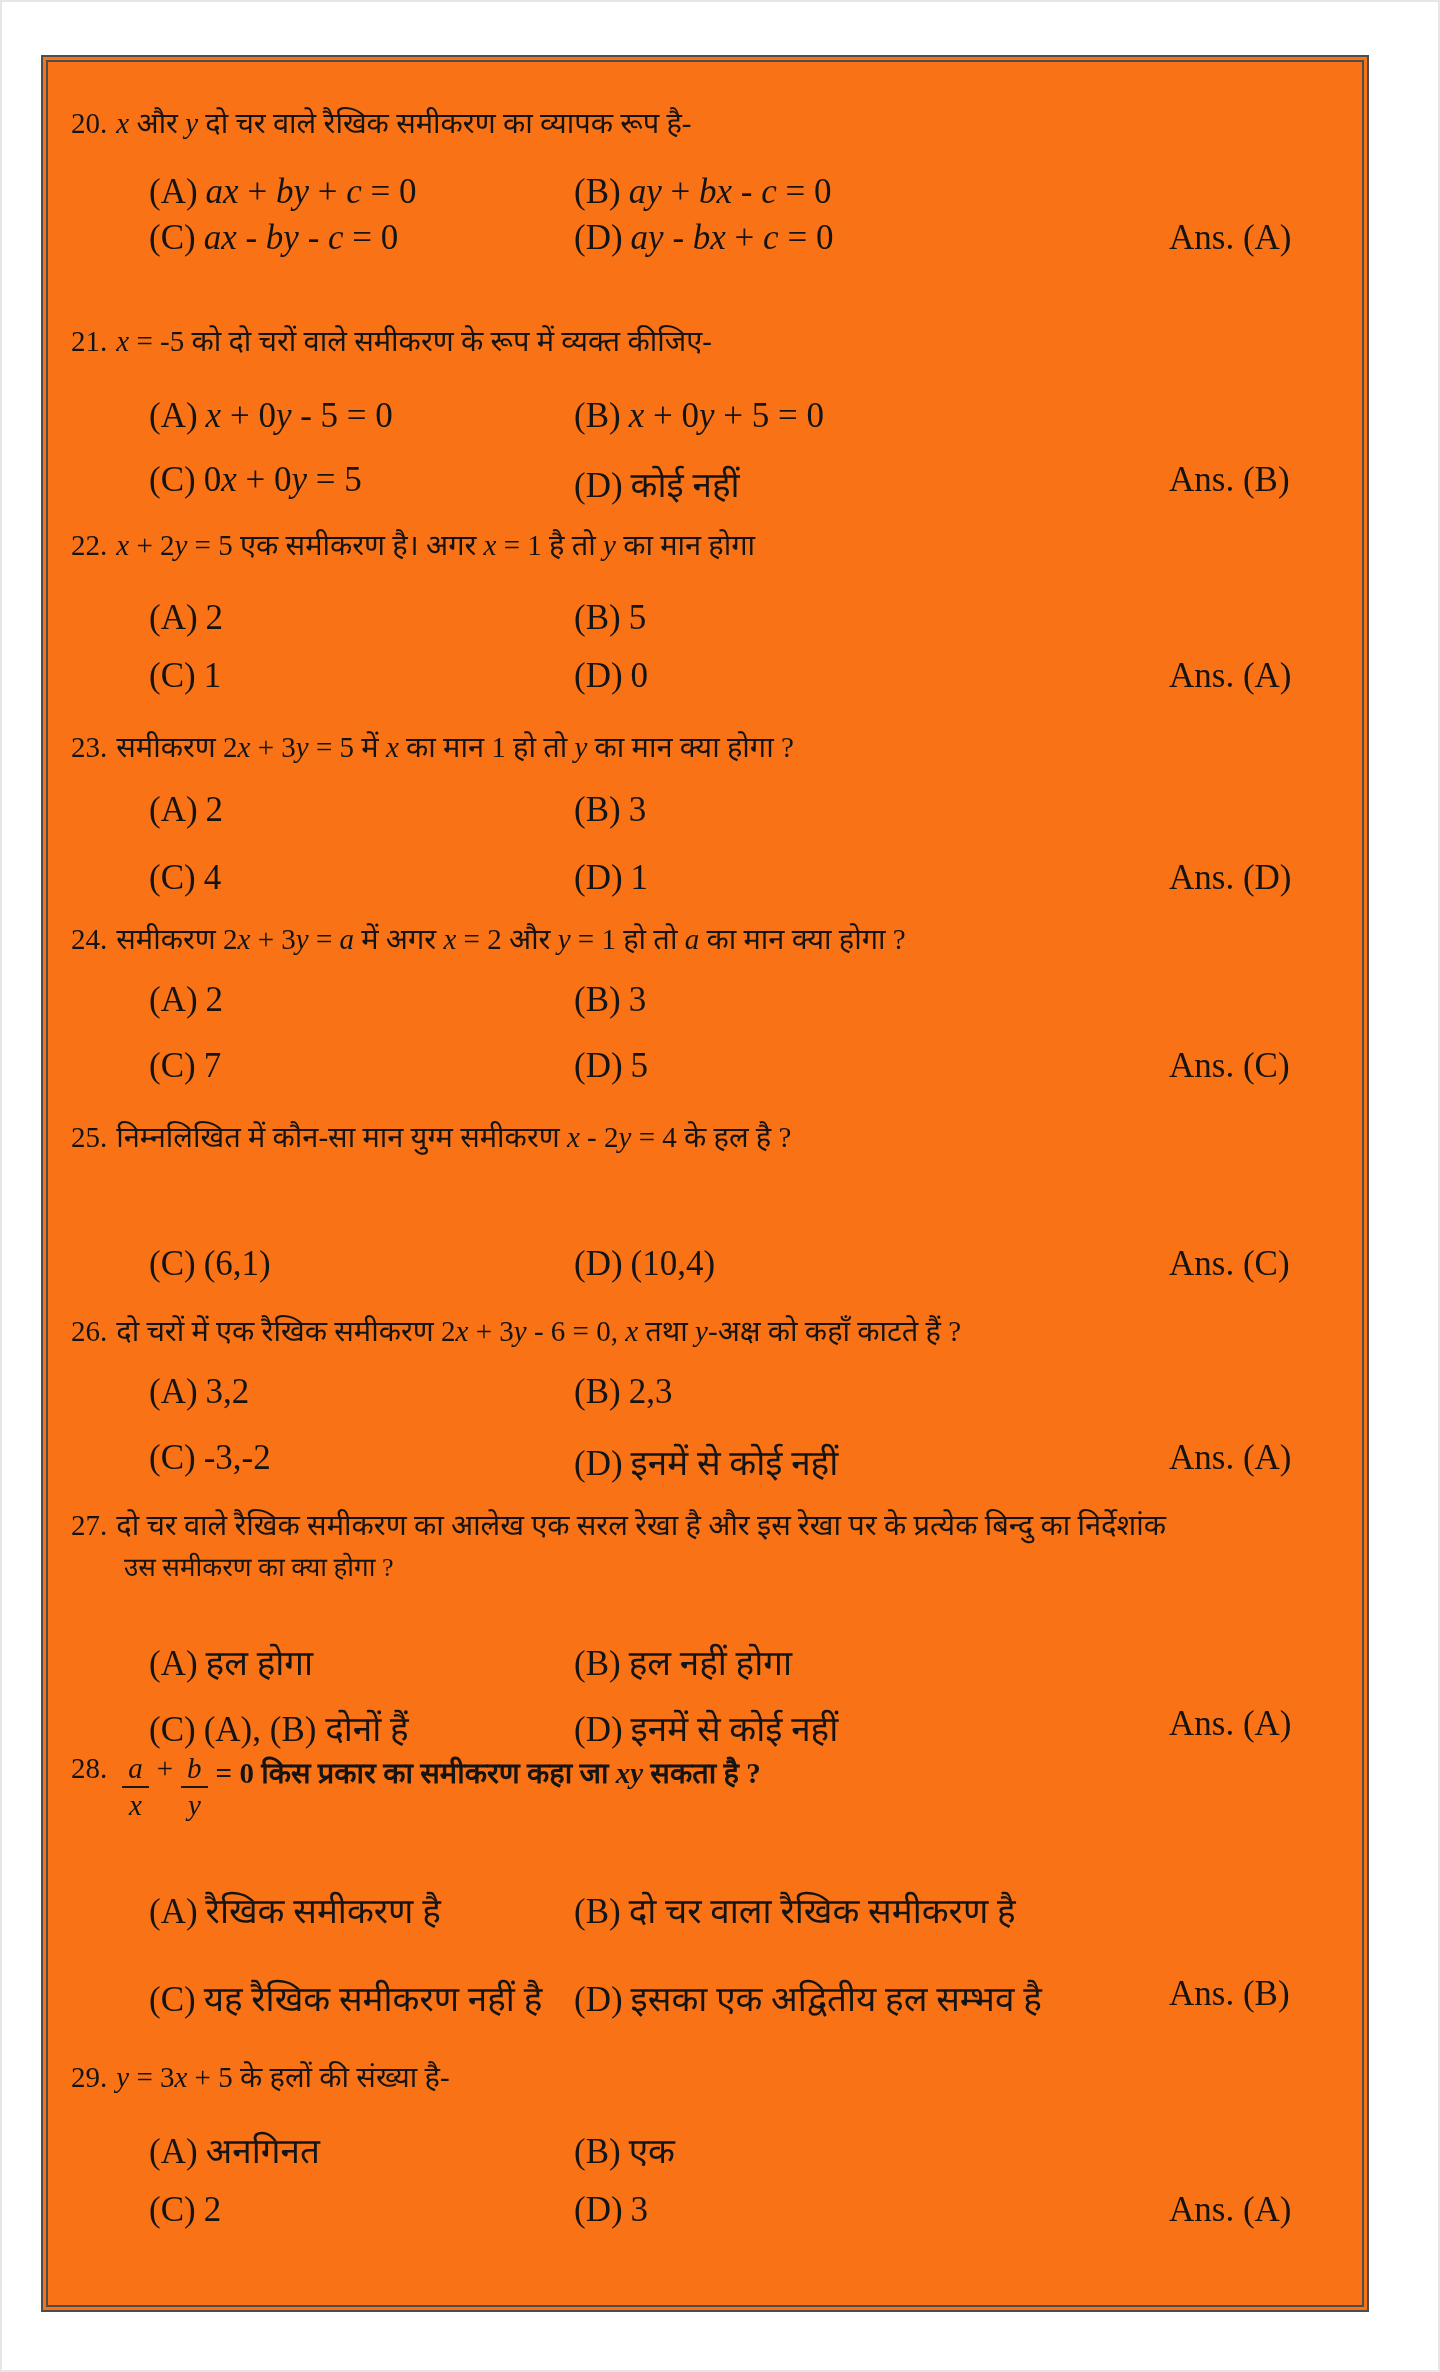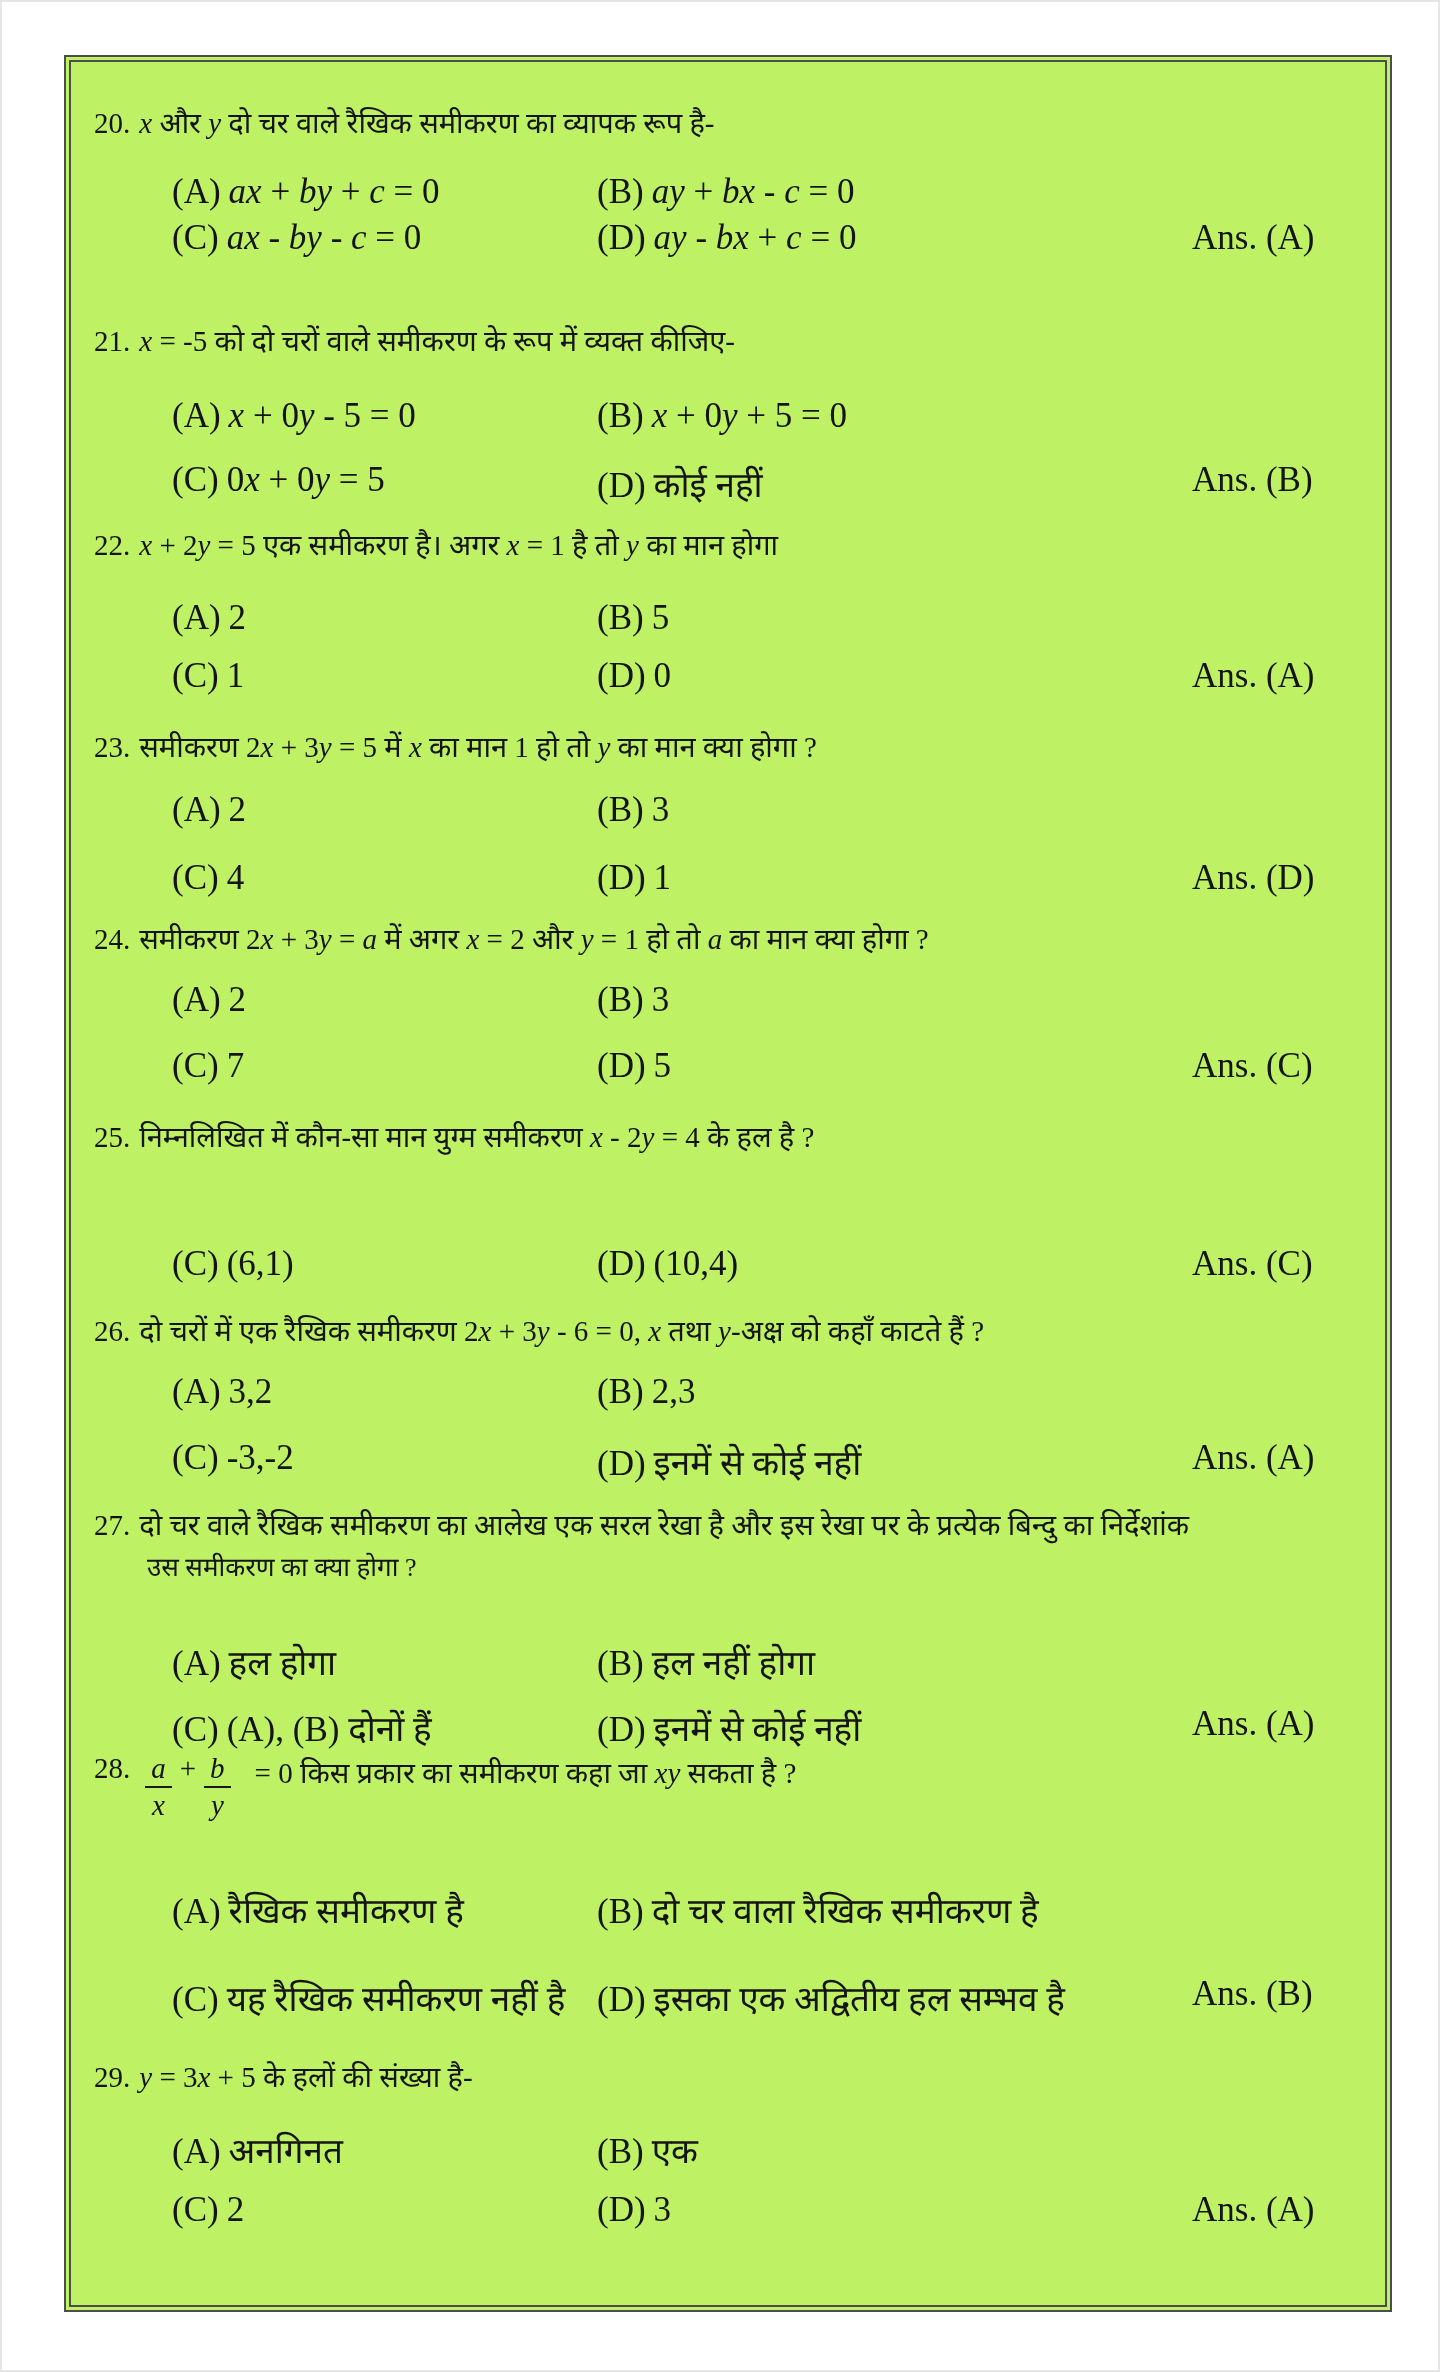--- a/index.html
+++ b/index.html
@@ -2,22 +2,22 @@
 <html><head>
 <meta charset="utf-8">
 <style>
   html,body{margin:0;padding:0;}
   body{
     width:1440px;height:2372px;position:relative;background:#ffffff;
     font-family:"Liberation Serif","DejaVu Serif",serif;color:#141414;
     box-shadow:inset 0 0 0 2px #e6e6e6;
   }
   .page{
-    position:absolute;left:64px;top:55px;width:1328px;height:2257px;
-    border:7px double #4d4d4d;box-sizing:border-box;background:#bef264;
+    position:absolute;left:41px;top:55px;width:1328px;height:2257px;
+    border:7px double #4d4d4d;box-sizing:border-box;background:#f97316;
   }
   .qline{
     position:absolute;left:23px;right:16px;font-size:29px;line-height:1.2;
     white-space:nowrap;
   }
   .qline2{position:absolute;left:76px;right:16px;font-size:26px;line-height:1.2;white-space:nowrap;}
   .qnum{margin-right:9px;}
   .orow{position:absolute;left:0;right:0;height:42px;font-size:35px;}
   .opt{position:absolute;white-space:nowrap;}
   .o1{left:101px;}
@@ -27,21 +27,21 @@
   i{font-style:italic;}
   
   .qflex{
     position:absolute;left:23px;right:16px;display:flex;
     font-size:29px;height:84px;white-space:nowrap;
   }
   .frac{display:inline-block;text-align:center;vertical-align:middle;font-style:italic;margin:0 6px;}
   .frac .fn{display:block;border-bottom:2px solid #1a1a1a;padding:0 6px 1px;line-height:1.15;}
   .frac .fd{display:block;padding:1px 6px 0;line-height:1.15;}
   .plus{margin:0 2px;}
-  .rest{margin-left:18px;}
+  .rest{margin-left:2px;font-weight:bold;}
 </style>
 </head>
 <body>
 
 <div class="page">
 
   <div class="qline" style="top:44px">
     <span class="qnum">20.</span><span class="qtext"><i>x</i> और <i>y</i> दो चर वाले रैखिक समीकरण का व्यापक रूप है-</span>
   </div>
   <div class="orow" style="top:110px">

